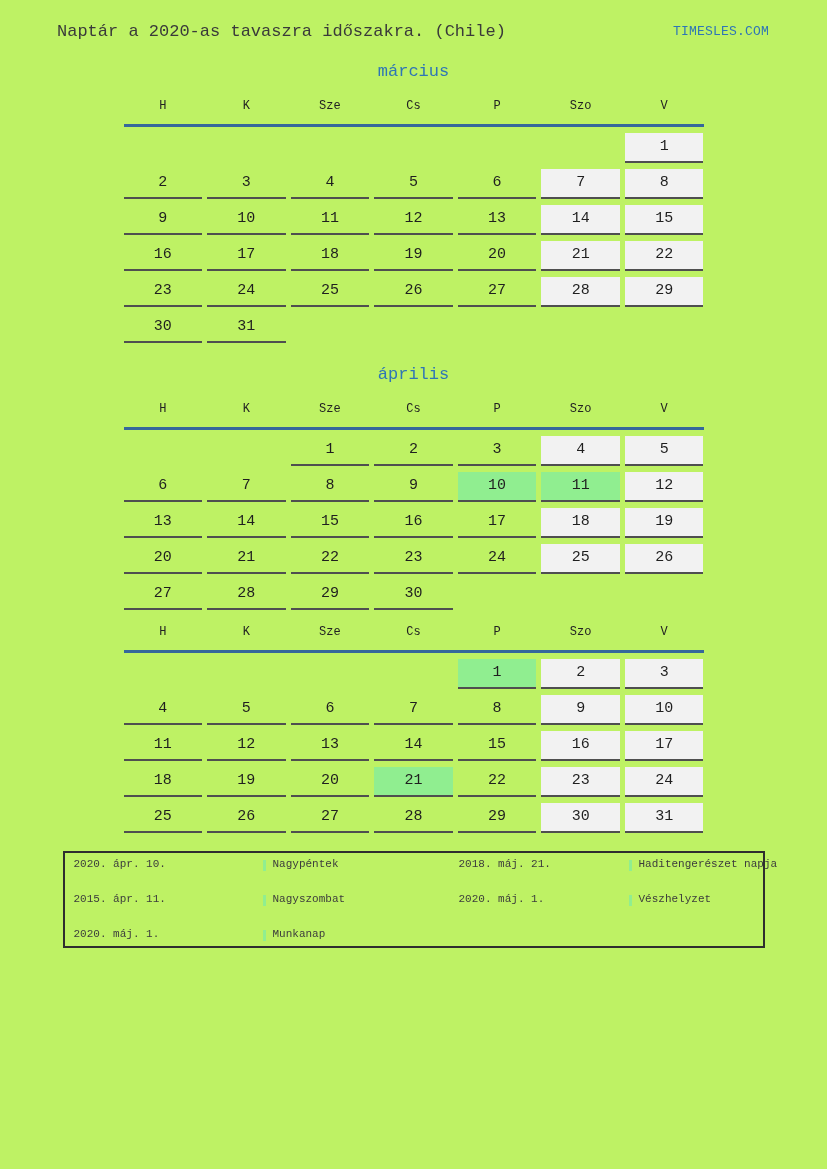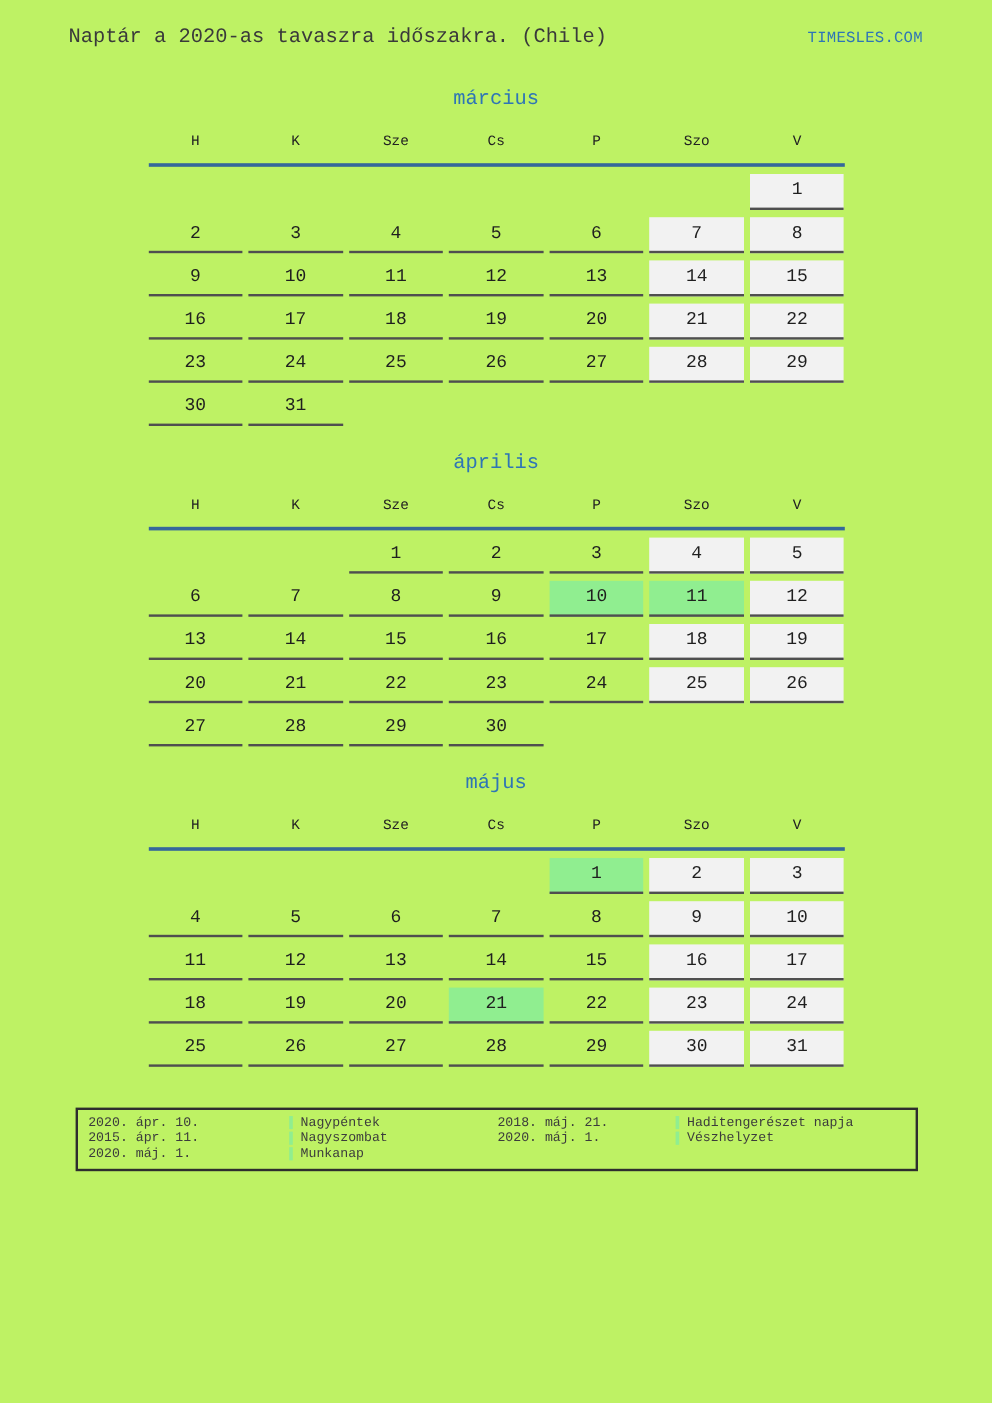--- a/index.html
+++ b/index.html
@@ -20,36 +20,36 @@
   
   .page-header{display:flex;justify-content:space-between;align-items:flex-start;
     padding:20px 58px 0 57px;}
   .page-title{font-size:17px;line-height:24px;color:var(--text-title);}
   .brand{font-size:13px;line-height:24px;color:var(--accent-blue);text-decoration:none;
     letter-spacing:.2px;cursor:pointer;}
   
   .months{width:580px;margin:0 auto;}
   .month-title{text-align:center;color:var(--accent-blue);font-size:17px;line-height:24px;
     margin-top:20px;font-weight:normal;}
-  .month:first-child .month-title{margin-top:28px;}
+  .month:first-child .month-title{margin-top:16px;}
   .weekday-row{display:grid;grid-template-columns:repeat(7,1fr);column-gap:5px;
     margin-top:14px;padding-bottom:10px;border-bottom:3px solid var(--line-blue);}
   .weekday{text-align:center;font-size:12px;line-height:16px;color:#222222;}
   .week-row{display:grid;grid-template-columns:repeat(7,1fr);column-gap:5px;margin-top:6px;}
   .day-cell{height:28px;line-height:28px;text-align:center;font-size:15px;
     color:var(--text-dark);border-bottom:2px solid var(--cell-border);}
   .day-cell.empty{border-bottom:none;background:transparent;}
   .day-cell.weekend{background:var(--weekend-bg);}
   .day-cell.holiday{background:var(--holiday-green);}
   
-  .legend{width:702px;margin:34px auto 0;border:2px solid var(--legend-border);
+  .legend{width:702px;margin:18px auto 0;border:2px solid var(--legend-border);
     box-sizing:border-box;padding:5px 6px 5px 9px;display:grid;
-    grid-template-columns:167px 174px 148px 1fr;row-gap:0;}
+    grid-template-columns:167px 174px 148px 1fr;row-gap:0;gap:22px;}
   .lg-cell{font-size:11px;line-height:13px;color:#3c3c3c;white-space:nowrap;}
-  .lg-label{display:flex;align-items:flex-start;}
+  .lg-label{display:flex;align-items:flex-end;}
   .lg-bar{display:inline-block;width:3px;height:11px;background:var(--holiday-green);
     margin-right:7px;flex:none;}
 </style>
 </head>
 <body>
 
 <div class="page">
 
   <div class="page-header">
     <div class="page-title">Naptár a 2020-as tavaszra időszakra. (Chile)</div>
@@ -174,21 +174,20 @@
           <div class="day-cell">27</div>
           <div class="day-cell">28</div>
           <div class="day-cell">29</div>
           <div class="day-cell">30</div>
           <div class="day-cell empty"></div>
           <div class="day-cell empty"></div>
           <div class="day-cell empty"></div>
         </div>
       </div>
       <div class="month">
-        <div class="month-title">május</div>
         <div class="weekday-row">
           <div class="weekday">H</div>
           <div class="weekday">K</div>
           <div class="weekday">Sze</div>
           <div class="weekday">Cs</div>
           <div class="weekday">P</div>
           <div class="weekday">Szo</div>
           <div class="weekday">V</div>
         </div>
         <div class="week-row">

